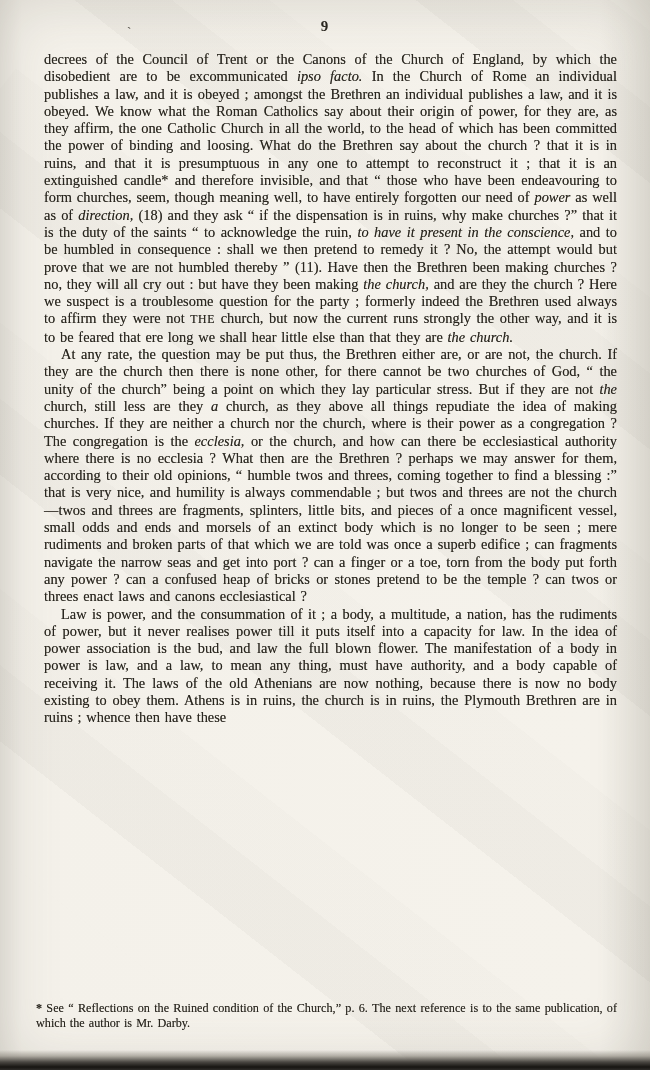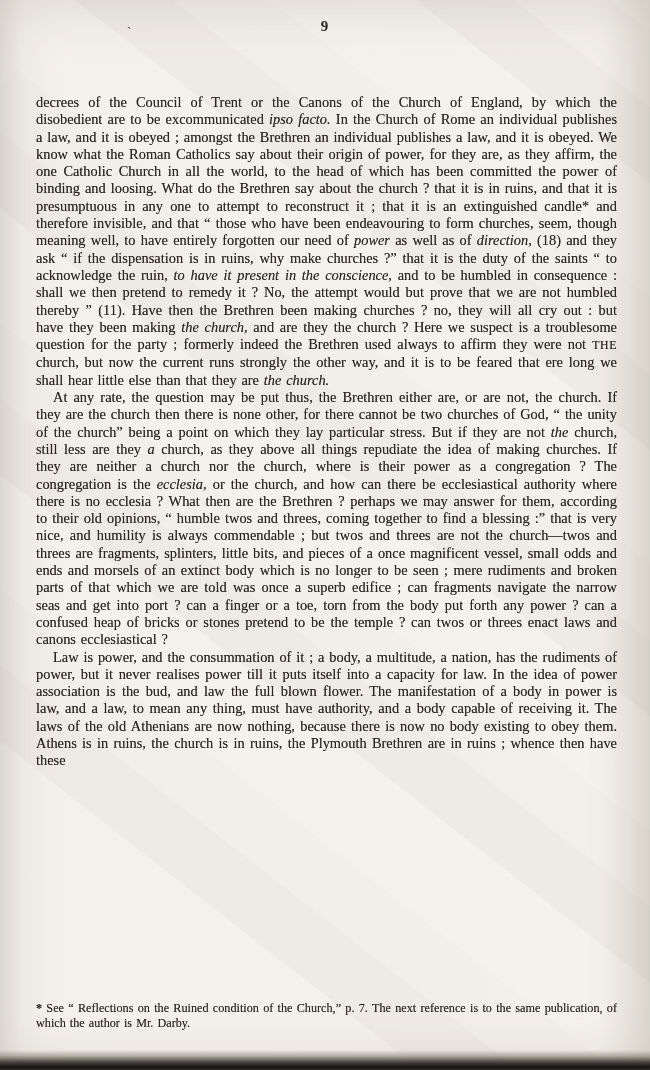--- a/index.html
+++ b/index.html
@@ -30,26 +30,25 @@
   .page-number {
     position:absolute; top:18px; left:0; width:100%;
     text-align:center;
     font-size:15px; font-weight:bold; letter-spacing:1px;
   }
   .artifact {
     position:absolute; top:24px; left:127px;
     font-size:13px; color:#55514a;
   }
   .text-block {
-    position:absolute; top:51px; left:36px; right:33px;
+    position:absolute; top:51px; left:44px; right:33px;
     text-align:justify;
     font-size:14.4px; line-height:17.3px;
     word-spacing:1.2px;
     text-shadow:0 0 0.4px rgba(42,38,30,0.55);
-    margin-top:43px;
   }
   .para { margin:0; padding:0; }
   .para.indent { text-indent:17px; }
   .italic { font-style:italic; }
   .smallcaps { font-size:11.8px; letter-spacing:0.6px; }
   .footnote {
     position:absolute; left:36px; right:33px; top:1001px;
     font-size:12.2px; line-height:15.2px;
     text-align:justify;
     word-spacing:1px;
@@ -76,17 +75,17 @@
 
   <div class="artifact">`</div>
 
   <div class="text-block">
       <p class="para">decrees of the Council of Trent or the Canons of the Church of England, by which the disobedient are to be excommunicated <span class="italic">ipso facto.</span> In the Church of Rome an individual publishes a law, and it is obeyed ; amongst the Brethren an individual publishes a law, and it is obeyed. We know what the Roman Catholics say about their origin of power, for they are, as they affirm, the one Catholic Church in all the world, to the head of which has been committed the power of binding and loosing. What do the Brethren say about the church ? that it is in ruins, and that it is presumptuous in any one to attempt to reconstruct it ; that it is an extinguished candle* and therefore invisible, and that “ those who have been endeavouring to form churches, seem, though meaning well, to have entirely forgotten our need of <span class="italic">power</span> as well as of <span class="italic">direction,</span> (18) and they ask “ if the dispensation is in ruins, why make churches ?” that it is the duty of the saints “ to acknowledge the ruin, <span class="italic">to have it present in the conscience,</span> and to be humbled in consequence : shall we then pretend to remedy it ? No, the attempt would but prove that we are not humbled thereby ” (11). Have then the Brethren been making churches ? no, they will all cry out : but have they been making <span class="italic">the church,</span> and are they the church ? Here we suspect is a troublesome question for the party ; formerly indeed the Brethren used always to affirm they were not <span class="smallcaps">THE</span> church, but now the current runs strongly the other way, and it is to be feared that ere long we shall hear little else than that they are <span class="italic">the church.</span></p>
       <p class="para indent">At any rate, the question may be put thus, the Brethren either are, or are not, the church. If they are the church then there is none other, for there cannot be two churches of God, “ the unity of the church” being a point on which they lay particular stress. But if they are not <span class="italic">the</span> church, still less are they <span class="italic">a</span> church, as they above all things repudiate the idea of making churches. If they are neither a church nor the church, where is their power as a congregation ? The congregation is the <span class="italic">ecclesia,</span> or the church, and how can there be ecclesiastical authority where there is no ecclesia ? What then are the Brethren ? perhaps we may answer for them, according to their old opinions, “ humble twos and threes, coming together to find a blessing :” that is very nice, and humility is always commendable ; but twos and threes are not the church—twos and threes are fragments, splinters, little bits, and pieces of a once magnificent vessel, small odds and ends and morsels of an extinct body which is no longer to be seen ; mere rudiments and broken parts of that which we are told was once a superb edifice ; can fragments navigate the narrow seas and get into port ? can a finger or a toe, torn from the body put forth any power ? can a confused heap of bricks or stones pretend to be the temple ? can twos or threes enact laws and canons ecclesiastical ?</p>
       <p class="para indent">Law is power, and the consummation of it ; a body, a multitude, a nation, has the rudiments of power, but it never realises power till it puts itself into a capacity for law. In the idea of power association is the bud, and law the full blown flower. The manifestation of a body in power is law, and a law, to mean any thing, must have authority, and a body capable of receiving it. The laws of the old Athenians are now nothing, because there is now no body existing to obey them. Athens is in ruins, the church is in ruins, the Plymouth Brethren are in ruins ; whence then have these</p>
     </div>
 
   <div class="footnote">
-    <span class="footnote-marker">*</span><span> See “ Reflections on the Ruined condition of the Church,” p. 7. The next reference is to the same publication, of which the author is Mr. Darby.</span>
+    <span class="footnote-marker">*</span><span> See “ Reflections on the Ruined condition of the Church,” p. 6. The next reference is to the same publication, of which the author is Mr. Darby.</span>
   </div>
 
   <div class="bottom-edge"></div>
 </div>
 
 </body></html>

